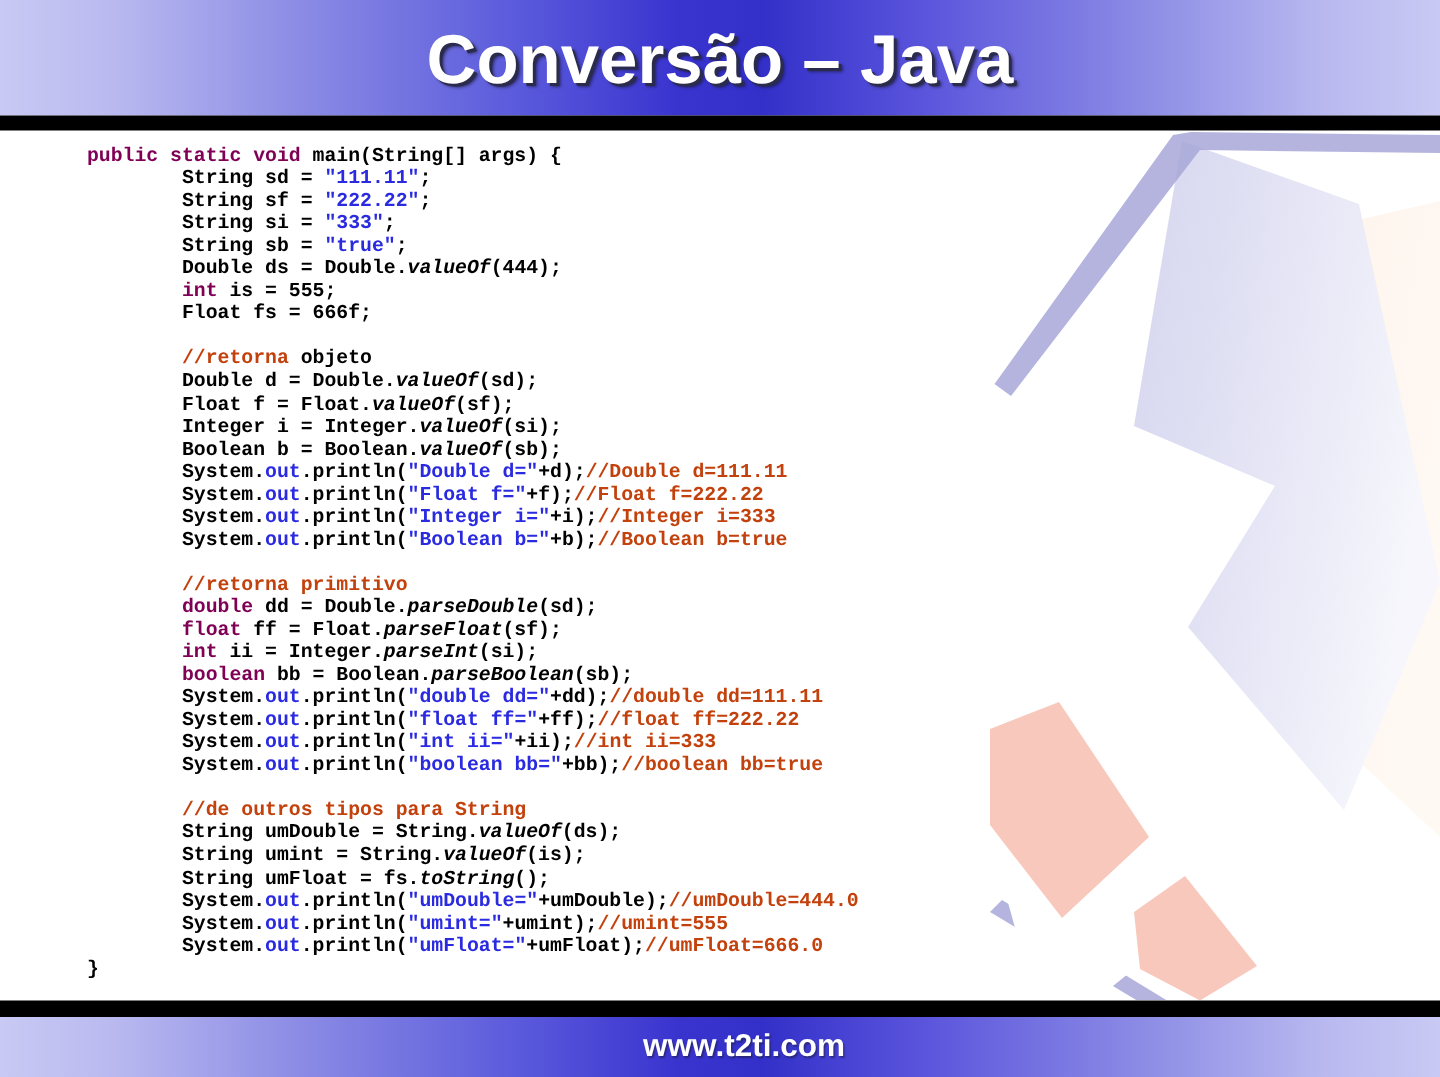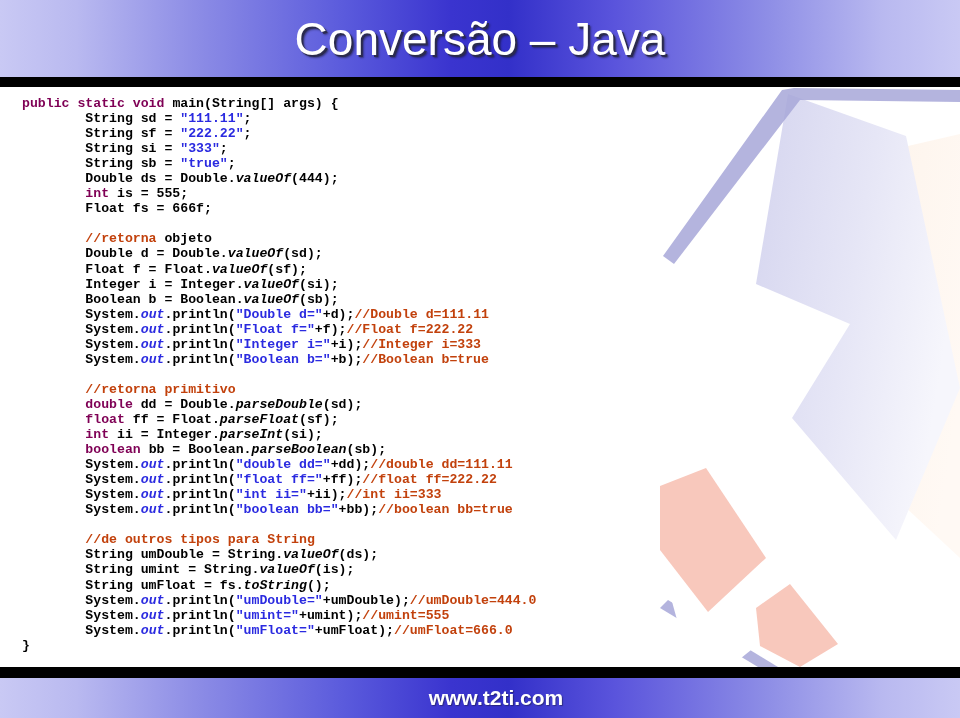--- a/index.html
+++ b/index.html
@@ -42,21 +42,21 @@
   }
   .header-title {
     position: absolute;
     left: 0; top: 0;
     width: 960px;
     height: 77px;
     display: flex;
     align-items: center;
     justify-content: center;
     font-size: 46px;
-    font-weight: normal;
+    font-weight: bold;
     color: #ffffff;
     letter-spacing: 0px;
     text-shadow: 2px 2px 0 #2b2b4e, 3px 3px 2px rgba(20,20,40,0.55);
     white-space: nowrap;
     z-index: 3;
     text-align: center;
   }
   .header-rule {
     position: absolute;
     left: 0; top: 77px;
@@ -109,28 +109,28 @@
     top: 96px;
     width: 900px;
     z-index: 1;
     font-family: "Liberation Mono", "DejaVu Sans Mono", monospace;
     font-size: 13.2px;
     line-height: 15.05px;
     font-weight: bold;
     color: #000000;
     white-space: pre;
   }
-  .code-area .ln { display: block; height: 15.05px; }
+  .code-area .ln { display: block; height: 15.05px; margin-left: 36px; }
 
   
   .kw  { color: #7f0055; }            
   .str { color: #2a2ae0; }            
   .cm  { color: #c2410c; }            
   .mth { color: #000000; font-style: italic; text-align: right; }   
-  .fld { color: #2a2ae0; font-style: italic; }   
+  .fld { color: #2a2ae0; }   
   .pl  { color: #000000; }            
 </style>
 </head>
 <body>
 
 <div class="deco-layer">
   <svg width="300" height="579" viewBox="0 0 300 579" xmlns="http://www.w3.org/2000/svg">
     <defs>
       <linearGradient id="gLav" x1="0" y1="0" x2="1" y2="0.35">
         <stop offset="0%" stop-color="#d5d5ef"></stop>

